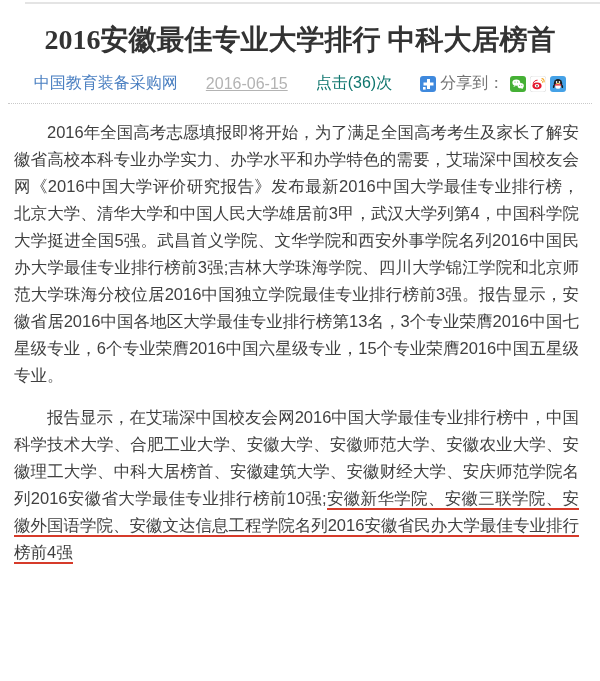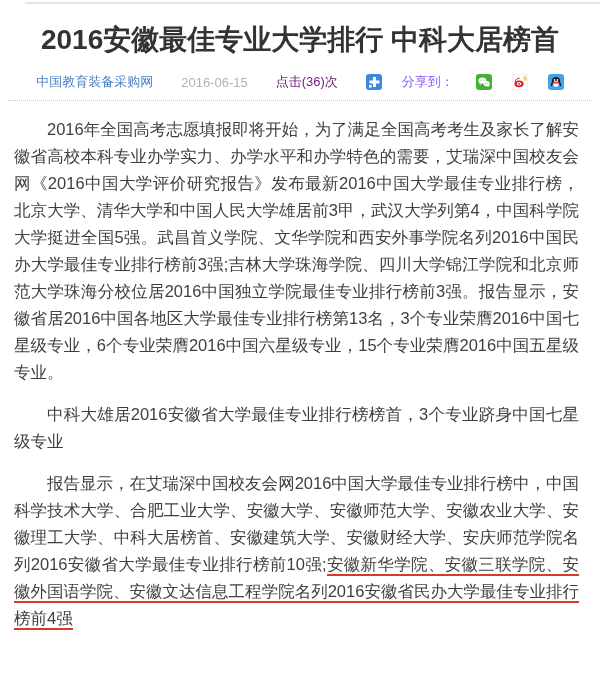--- a/index.html
+++ b/index.html
@@ -3,30 +3,30 @@
 <meta charset="utf-8">
 <style>
   html,body{margin:0;padding:0;}
   body{
     width:600px;height:681px;position:relative;background:#fff;overflow:hidden;
     font-family:"Liberation Sans","DejaVu Sans",sans-serif;
   }
   .top-rule{position:absolute;top:2px;left:25px;right:0;height:2px;background:#e4e4e4;}
   .title{
     margin:22px 18px 0;font-size:28px;line-height:36px;font-weight:bold;
-    text-align:center;color:#333;
+    text-align:center;color:#333;font-family:Liberation Serif, serif;
   }
   .meta{
     margin-top:15px;display:flex;justify-content:center;align-items:center;
-    gap:28px;font-size:13px;white-space:nowrap;
+    gap:28px;font-size:16px;white-space:nowrap;
   }
   .src-link{color:#4a7fc1;text-decoration:none;cursor:pointer;}
-  .date{color:#b3b3b3;}
-  .clicks{color:#701a75;}
-  .share{display:flex;align-items:center;gap:20px;color:#8b5cf6;}
+  .date{color:#b3b3b3;text-decoration:underline;}
+  .clicks{color:#0f766e;}
+  .share{display:flex;align-items:center;gap:4px;color:#737373;}
   .share-label{margin-right:2px;}
   .ic{width:16px;height:16px;display:inline-block;vertical-align:middle;cursor:pointer;}
   .divider{margin:9px 8px 0;height:0;border-top:1px dotted #c9c9c9;}
   .content{
     margin:0 21px 0 14px;font-size:16.5px;line-height:27px;color:#404040;
     text-align:justify;
   }
   .content p{margin:15px 0;text-indent:33px;}
   .red-u{border-bottom:2px solid #d63b2a;padding-bottom:1px;}
 </style>
@@ -88,15 +88,14 @@
         <path d="M12.4 8.4 C13.2 9.6 13.4 11.4 12.8 12 C12.2 12.4 11.6 11.6 11.4 10.8 Z" fill="#1b1b1b"></path>
       </svg>
     </span>
   </span>
 </div>
 
 <div class="divider"></div>
 
 <div class="content">
   <p><span>2016年全国高考志愿填报即将开始，为了满足全国高考考生及家长了解安徽省高校本科专业办学实力、办学水平和办学特色的需要，艾瑞深中国校友会网《2016中国大学评价研究报告》发布最新2016中国大学最佳专业排行榜，北京大学、清华大学和中国人民大学雄居前3甲，武汉大学列第4，中国科学院大学挺进全国5强。武昌首义学院、文华学院和西安外事学院名列2016中国民办大学最佳专业排行榜前3强;吉林大学珠海学院、四川大学锦江学院和北京师范大学珠海分校位居2016中国独立学院最佳专业排行榜前3强。报告显示，安徽省居2016中国各地区大学最佳专业排行榜第13名，3个专业荣膺2016中国七星级专业，6个专业荣膺2016中国六星级专业，15个专业荣膺2016中国五星级专业。</span></p>
-  <p><span>中科大雄居2016安徽省大学最佳专业排行榜榜首，3个专业跻身中国七星级专业</span></p>
   <p><span>报告显示，在艾瑞深中国校友会网2016中国大学最佳专业排行榜中，中国科学技术大学、合肥工业大学、安徽大学、安徽师范大学、安徽农业大学、安徽理工大学、中科大居榜首、安徽建筑大学、安徽财经大学、安庆师范学院名列2016安徽省大学最佳专业排行榜前10强;</span><span class="red-u">安徽新华学院、安徽三联学院、安徽外国语学院、安徽文达信息工程学院名列2016安徽省民办大学最佳专业排行榜前4强</span></p>
 </div>
 
 </body></html>

